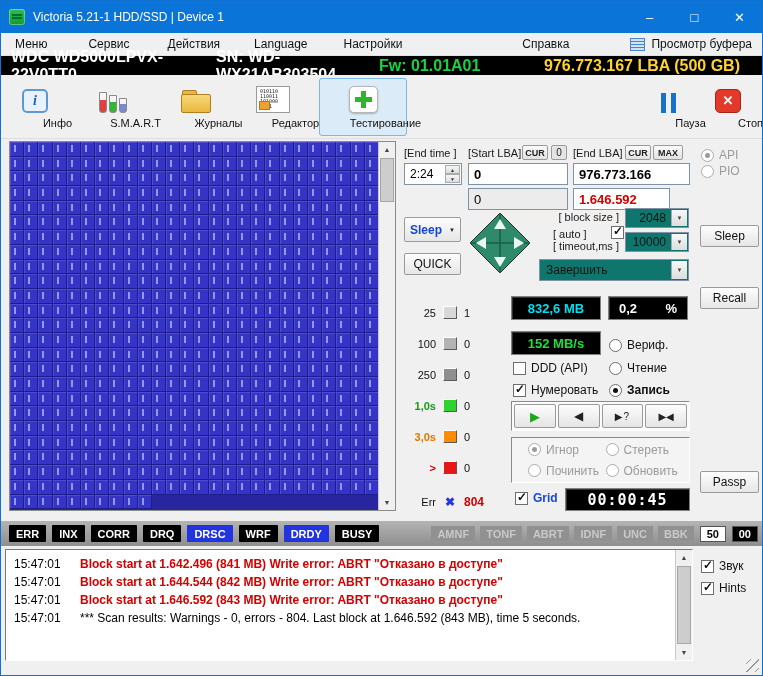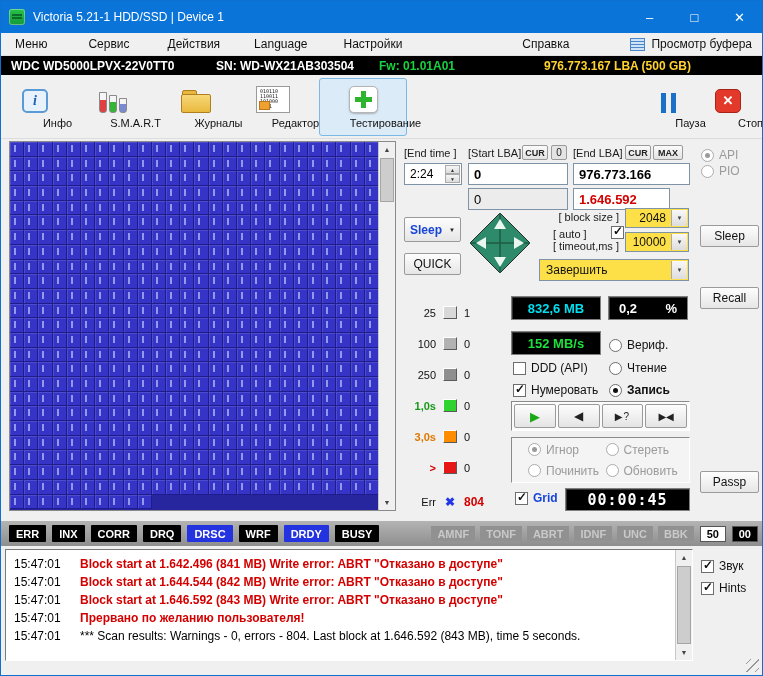--- a/index.html
+++ b/index.html
@@ -11,21 +11,21 @@
   .title-text{font-size:12px;}
   .win-controls{margin-left:auto;display:flex;height:100%;}
   .win-btn{width:45px;height:100%;display:flex;align-items:center;justify-content:center;font-size:13px;cursor:default;}
   
   .menubar{position:absolute;left:0;top:32px;right:0;height:23px;background:#f0f0f0;display:flex;align-items:center;border-bottom:1px solid #e2e2e2;box-sizing:border-box;}
   .menu-item{padding:0 6px;white-space:nowrap;}
   .mi0{margin-left:8px;}.mi1{margin-left:29px;}.mi2{margin-left:26px;}.mi3{margin-left:22px;}.mi4{margin-left:24px;}.mi5{margin-left:108px;}
   .buffer-view{margin-left:auto;display:flex;align-items:center;gap:6px;padding-right:10px;}
   .i-buffer{width:13px;height:11px;border:1px solid #4a86c8;background:repeating-linear-gradient(#cfe3f7 0 2px,#4a86c8 2px 3px);}
   
-  .devicebar{position:absolute;left:0;top:55px;right:0;height:19px;background:#000;display:flex;align-items:center;font-weight:700;font-size:12px;}
+  .devicebar{position:absolute;left:0;top:55px;right:0;height:19px;background:#000;display:flex;align-items:center;font-weight:700;font-size:16px;}
   .dv-model{color:#fff;padding-left:10px;width:215px;box-sizing:border-box;}
   .dv-serial{color:#fff;width:163px;}
   .dv-fw{color:#17d33f;width:165px;}
   .dv-cap{color:#ffd22e;}
   
   .toolbar{position:absolute;left:0;top:74px;right:0;height:64px;background:#f0f0f0;display:flex;align-items:center;padding:0 8px;box-sizing:border-box;border-bottom:1px solid #ddd;}
   .tbtn{height:56px;display:flex;flex-direction:column;align-items:center;justify-content:center;gap:4px;border:1px solid transparent;border-radius:3px;}
   .tb0{width:50px;}.tb1{width:66px;margin-left:18px;}.tb2{width:64px;margin-left:16px;}.tb3{width:86px;margin-left:14px;}.tb4{width:62px;margin-left:12px;}
   .tbtn.active{border:1px solid #7ab8e8;background:#dcebf8;}
   .tb-pause{width:50px;margin-left:auto;}
@@ -80,21 +80,21 @@
   .e-last{left:572px;top:49px;width:97px;height:22px;color:#d40000;}
   .pbtn{position:absolute;display:flex;align-items:center;justify-content:center;background:linear-gradient(#fdfdfd,#e6e6e6);border:1px solid #9a9a9a;border-radius:2px;font-size:12px;color:#111;box-sizing:border-box;}
   .b-scan{left:403px;top:78px;width:57px;height:25px;color:#1745d8;font-weight:700;}
   .b-scan::after{content:"▼";font-size:6px;color:#222;margin-left:7px;}
   .b-quick{left:403px;top:114px;width:57px;height:22px;}
   .dpad{position:absolute;left:467px;top:72px;}
   .p-lbs{left:536px;top:72px;width:82px;text-align:right;}
   .p-lau{left:552px;top:89px;}
   .c-auto{position:absolute;left:610px;top:87px;}
   .p-lto{left:536px;top:101px;width:82px;text-align:right;}
-  .sel{position:absolute;background:#fde047;border:1px solid #7f93a6;display:flex;align-items:center;padding:0 4px 0 6px;font-size:12px;box-sizing:border-box;}
+  .sel{position:absolute;background:#0f766e;border:1px solid #7f93a6;display:flex;align-items:center;padding:0 4px 0 6px;font-size:12px;box-sizing:border-box;}
   .sel::after{content:"▼";position:absolute;right:1px;top:1px;bottom:1px;width:15px;display:flex;align-items:center;justify-content:center;font-size:6px;color:#444;background:linear-gradient(#f8f8f8,#ddd);border-left:1px solid #aaa;}
   .s-bsize{left:624px;top:69px;width:64px;height:20px;justify-content:flex-end;padding-right:22px;}
   .s-timeout{left:624px;top:93px;width:64px;height:20px;justify-content:flex-end;padding-right:22px;}
   .s-action{left:538px;top:120px;width:150px;height:22px;}
   .lgrow{position:absolute;left:405px;display:flex;align-items:center;gap:7px;font-size:11px;}
   .lg0{top:167px;}.lg1{top:198px;}.lg2{top:229px;}.lg3{top:260px;}.lg4{top:291px;}.lg5{top:322px;}.lgerr{top:356px;}
   .lgl{width:30px;text-align:right;}
   .lg3 .lgl{color:#189918;font-weight:700;}.lg4 .lgl{color:#e07800;font-weight:700;}.lg5 .lgl{color:#d40000;font-weight:700;}
   .sw{width:14px;height:13px;border:1px solid;border-color:#fff #5a5a5a #5a5a5a #fff;box-sizing:border-box;}
   .errx{color:#2238e8;font-weight:700;width:14px;text-align:center;font-size:12px;}
@@ -1083,21 +1083,20 @@
       <span class="reg reg-h">50</span>
       <span class="reg reg-l">00</span>
     </span>
   </div>
 
   <div class="logarea">
     <div class="logbox">
       <div class="logline err"><span class="lt">15:47:01</span><span class="lm">Block start at 1.642.496 (841 MB) Write error: ABRT "Отказано в доступе"</span></div>
       <div class="logline err"><span class="lt">15:47:01</span><span class="lm">Block start at 1.644.544 (842 MB) Write error: ABRT "Отказано в доступе"</span></div>
       <div class="logline err"><span class="lt">15:47:01</span><span class="lm">Block start at 1.646.592 (843 MB) Write error: ABRT "Отказано в доступе"</span></div>
-      <div class="logline err"><span class="lt">15:47:01</span><span class="lm">Прервано по желанию пользователя!</span></div>
       <div class="logline"><span class="lt">15:47:01</span><span class="lm">*** Scan results: Warnings - 0, errors - 804. Last block at 1.646.592 (843 MB), time 5 seconds.</span></div>
       <div class="logscroll">
         <span class="sb-btn sb-up"></span>
         <span class="sb-thumb l-thumb"></span>
         <span class="sb-btn sb-dn"></span>
       </div>
     </div>
     <label class="ctl c-sound">
         <span class="cb on"></span>
         <span>Звук</span>

